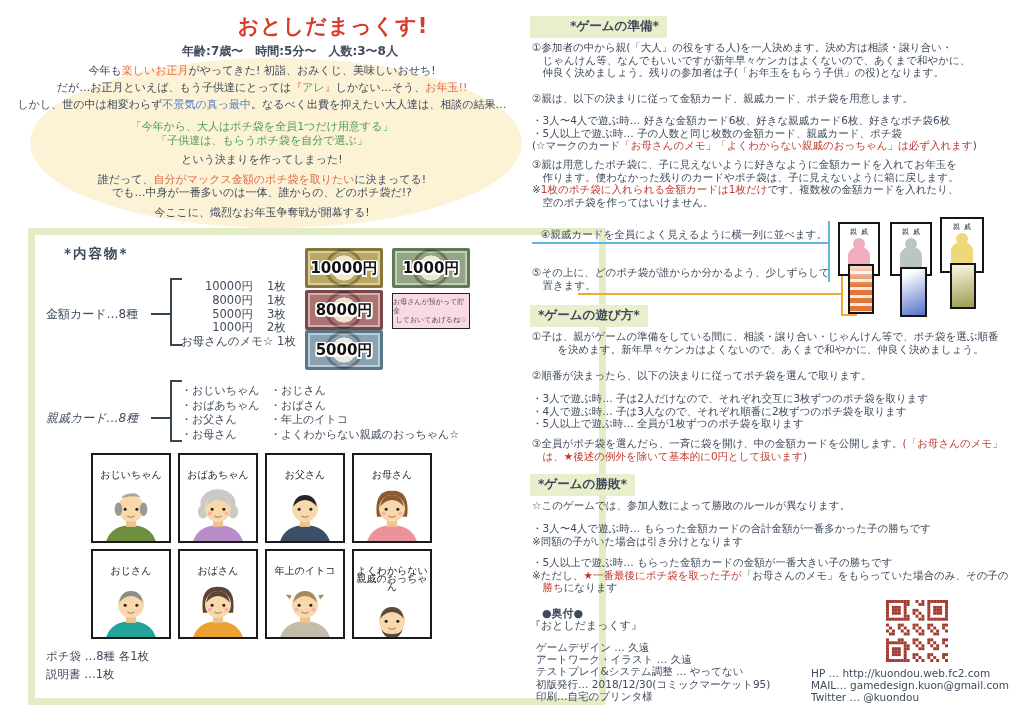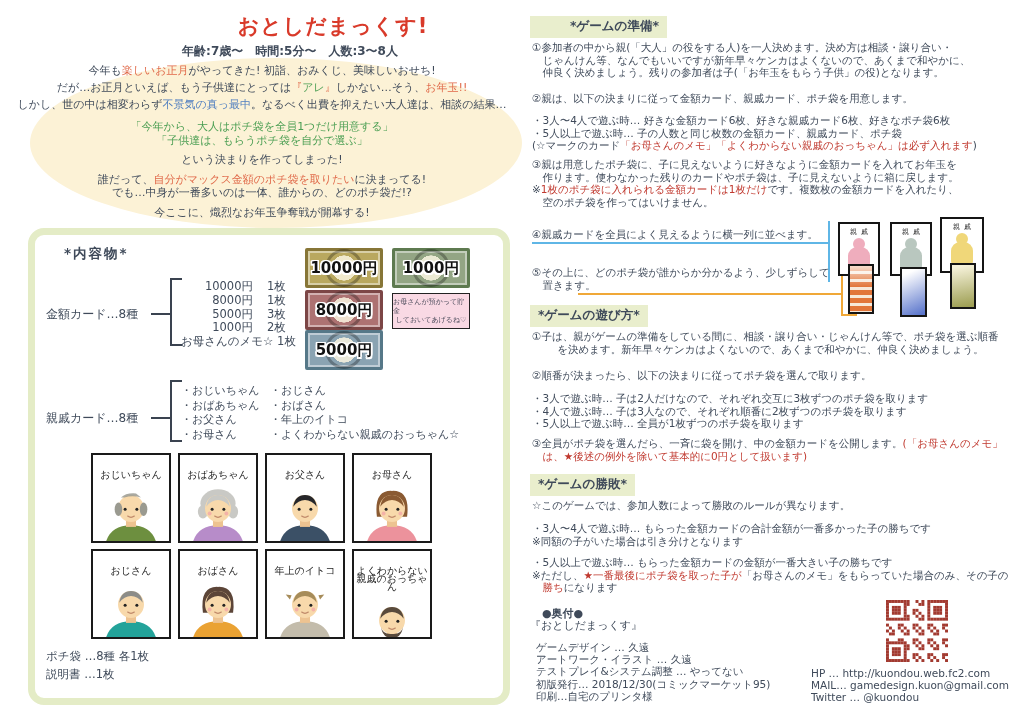--- a/index.html
+++ b/index.html
@@ -20,22 +20,22 @@
 
   
   .title{left:150px;top:12px;width:366px;text-align:center;font-size:21px;font-weight:bold;
          color:var(--title-red,#d93a2a);letter-spacing:1px;}
   .meta{left:60px;top:43px;width:460px;text-align:center;font-size:12px;font-weight:bold;}
   .blob{left:30px;top:58px;width:492px;height:170px;background:var(--blob-bg,#fcf2d6);border-radius:50%;}
   .intro{left:0;top:62px;width:524px;text-align:center;font-size:11px;}
   .intro .tline{line-height:17px;}
   .ga{margin-top:5px}.gb{margin-top:-3px}.gc{margin-top:2px}.gd{margin-top:3px}.ge{margin-top:-4px}
 
-  .contents-box{left:28px;top:228px;width:482px;height:477px;background:#fff;box-sizing:border-box;
-                border:7px solid var(--box-border,#e4ecc6);border-radius:16px;padding-left:32px;}
+  .contents-box{left:28px;top:228px;width:578px;height:477px;background:#fff;box-sizing:border-box;
+                border:7px solid var(--box-border,#e4ecc6);border-radius:2px;padding-left:32px;}
   .contents-heading{left:29px;top:10px;font-size:13.5px;font-weight:bold;letter-spacing:2px;}
   .group-label{font-size:12px;}
   .dash{height:2px;background:#3a4350;}
   .bracket{width:12px;border-left:2px solid #3a4350;border-top:2px solid #3a4350;border-bottom:2px solid #3a4350;box-sizing:border-box;}
   .money-list{left:146px;top:45px;font-size:11.5px;}
   .money-list .tline{line-height:13.8px;}
   .rel-list{font-size:11px;}
   .rel-list .tline{line-height:14.5px;}
   .bottom-list{left:11px;top:413px;font-size:11.5px;}
   .bottom-list .tline{line-height:17.5px;}
@@ -138,21 +138,21 @@
         <span class="mc-label">8000円</span>
       </div>
     <div class="abs money-card" style="left: 270px; top: 95px; background: rgb(138, 163, 178); border-color: rgb(86, 120, 136);">
         <span class="mc-label">5000円</span>
       </div>
     <div class="abs memo-card">
       <div>お母さんが預かって貯金</div>
       <div>しておいてあげるね♡</div>
     </div>
 
-    <div class="abs group-label" style="left:11px;top:175px;">親戚カード…8種</div>
+    <div class="abs group-label" style="left:11px;top:175px;font-style:italic;">親戚カード…8種</div>
     <div class="abs dash" style="left:116px;top:182px;width:20px;"></div>
     <div class="abs bracket" style="left:135px;top:145px;height:62px;"></div>
     <div class="abs rel-list" style="left:146px;top:149px;">
         <div class="tline"><span>・おじいちゃん</span></div>
         <div class="tline"><span>・おばあちゃん</span></div>
         <div class="tline"><span>・お父さん</span></div>
         <div class="tline"><span>・お母さん</span></div>
       </div>
     <div class="abs rel-list" style="left:235px;top:149px;">
         <div class="tline"><span>・おじさん</span></div>
@@ -275,21 +275,21 @@
         <div class="tline"><span>・3人〜4人で遊ぶ時… 好きな金額カード6枚、好きな親戚カード6枚、好きなポチ袋6枚</span></div>
         <div class="tline"><span>・5人以上で遊ぶ時… 子の人数と同じ枚数の金額カード、親戚カード、ポチ袋</span></div>
         <div class="tline"><span>(☆マークのカード</span><span class="c-red">「お母さんのメモ」「よくわからない親戚のおっちゃん」は必ず入れます</span><span>)</span></div>
       </div>
     <div class="rblock" style="top:158px;">
         <div class="tline"><span>③親は用意したポチ袋に、子に見えないように好きなように金額カードを入れてお年玉を</span></div>
         <div class="tline"><span>　作ります。使わなかった残りのカードやポチ袋は、子に見えないように箱に戻します。</span></div>
         <div class="tline"><span>※</span><span class="c-red">1枚のポチ袋に入れられる金額カードは1枚だけ</span><span>です。複数枚の金額カードを入れたり、</span></div>
         <div class="tline"><span>　空のポチ袋を作ってはいけません。</span></div>
       </div>
-    <div class="rblock" style="top:228px;">
+    <div class="rblock" style="top:228px;margin-left:9px;">
         <div class="tline"><span>④親戚カードを全員によく見えるように横一列に並べます。</span></div>
       </div>
     <div class="hline blue" style="left:4px;top:242px;width:296px;"></div>
     <div class="vline blue" style="left:300px;top:221px;height:61px;"></div>
     <div class="rblock" style="top:266px;">
         <div class="tline"><span>⑤その上に、どのポチ袋が誰からか分かるよう、少しずらして</span></div>
         <div class="tline"><span>　置きます。</span></div>
       </div>
     <div class="hline orange" style="left:50px;top:293px;width:263px;"></div>
     <div class="orange-bracket" style="left:313px;top:237px;height:79px;"></div>

